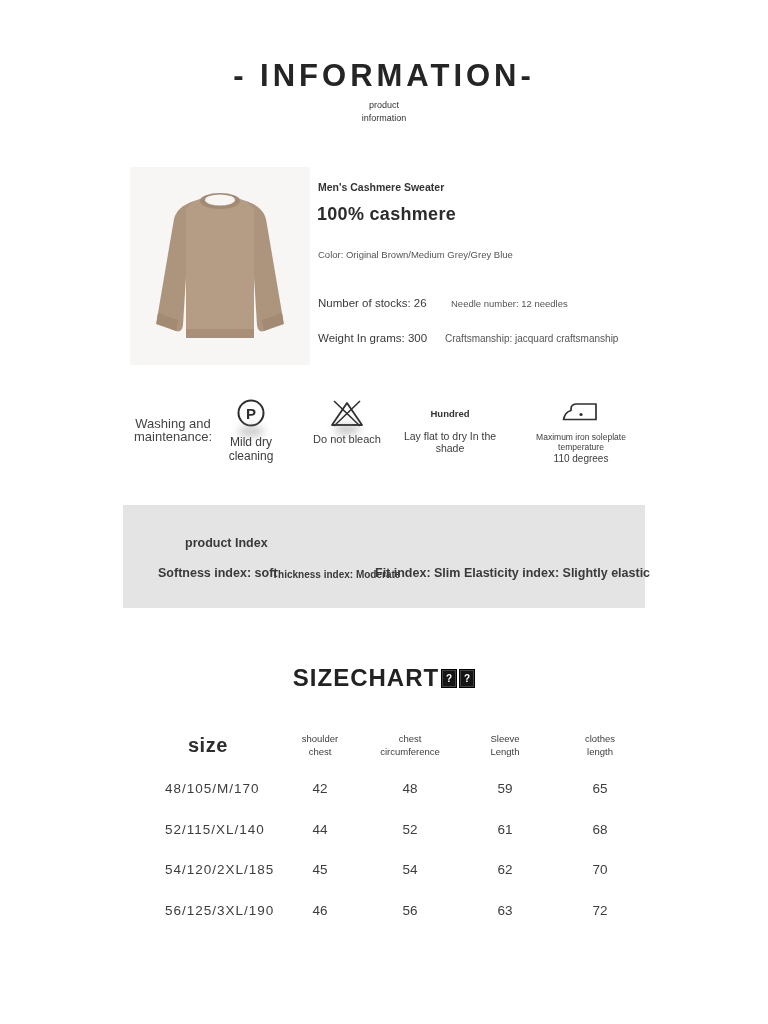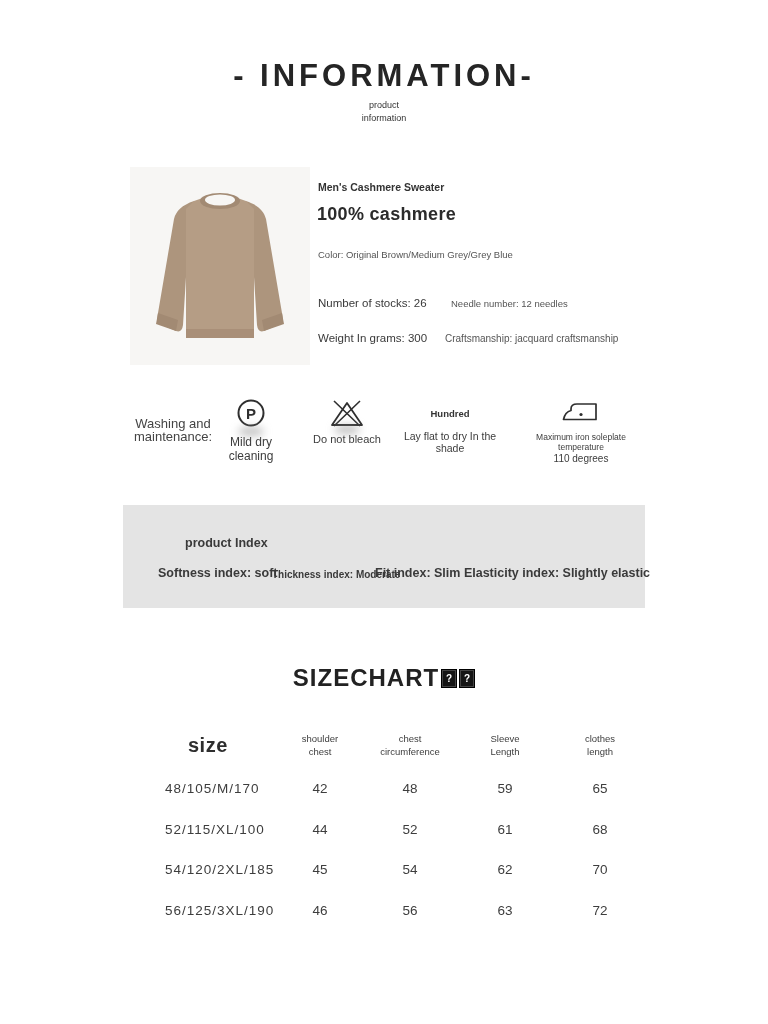--- a/index.html
+++ b/index.html
@@ -182,21 +182,21 @@
 
   <div class="abs tbl-body">
     <div class="tbl-grid tbl-row">
       <div class="td-size">48/105/M/170</div>
       <div class="td-val">42</div>
       <div class="td-val">48</div>
       <div class="td-val">59</div>
       <div class="td-val">65</div>
     </div>
     <div class="tbl-grid tbl-row">
-      <div class="td-size">52/115/XL/100</div>
+      <div class="td-size">52/115/XL/140</div>
       <div class="td-val">44</div>
       <div class="td-val">52</div>
       <div class="td-val">61</div>
       <div class="td-val">68</div>
     </div>
     <div class="tbl-grid tbl-row">
       <div class="td-size">54/120/2XL/185</div>
       <div class="td-val">45</div>
       <div class="td-val">54</div>
       <div class="td-val">62</div>

